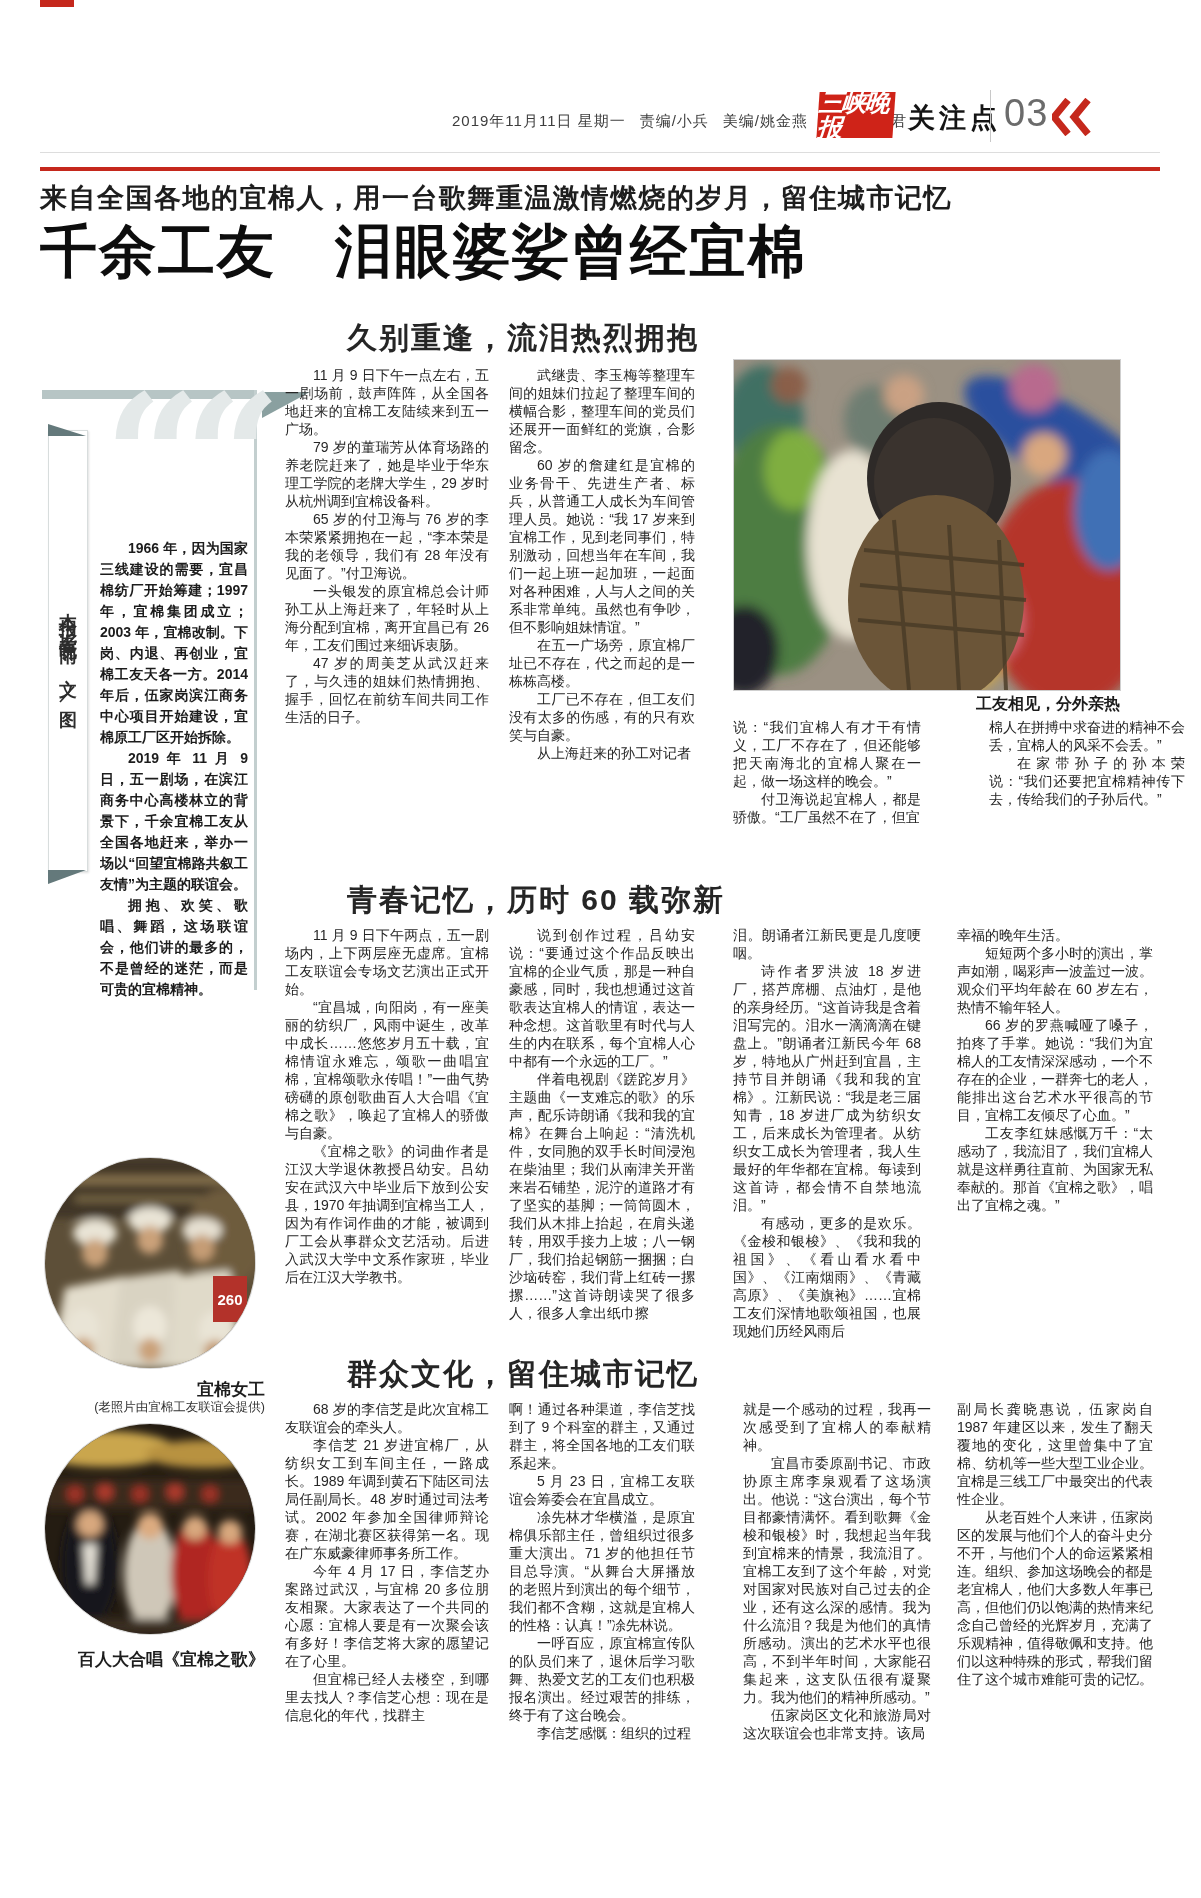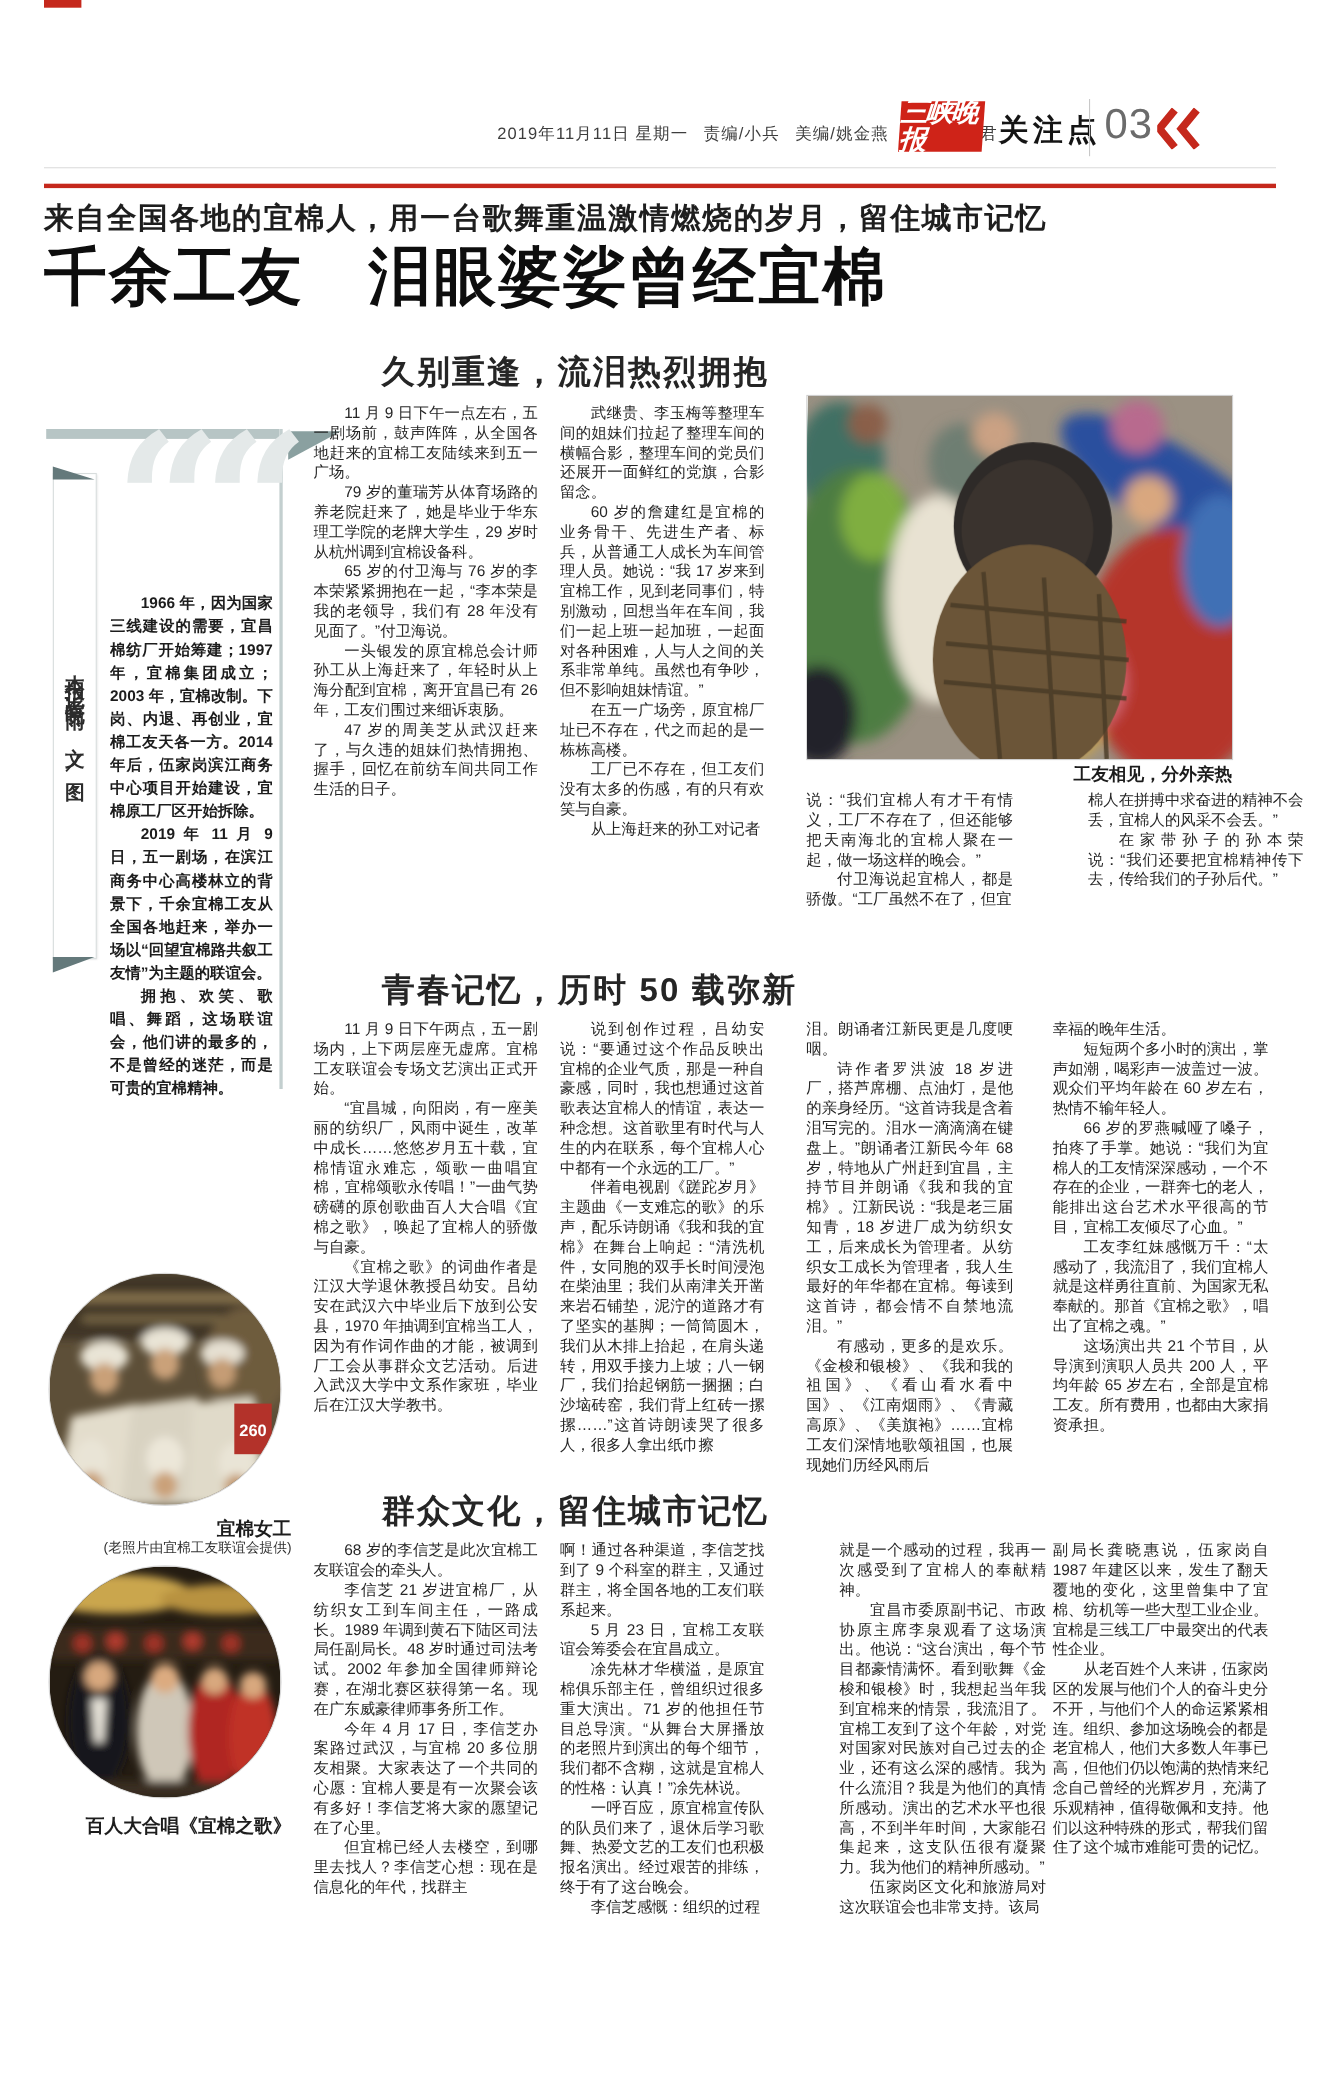--- a/index.html
+++ b/index.html
@@ -59,21 +59,21 @@
   .reunion-photo{left:734px;top:360px;width:386px;height:330px;overflow:hidden;box-shadow:0 0 0 1px #cfcfcf;}
   .photo1-caption{left:734px;top:694px;width:386px;text-align:right;font-size:16px;font-weight:700;color:#1c1c1c;}
   
   .s2c1{left:285px;top:926px;width:204px;height:420px;}
   .s2c2{left:509px;top:926px;width:186px;height:420px;}
   .s2c3{left:733px;top:926px;width:188px;height:420px;}
   .s2c4{left:957px;top:926px;width:196px;height:420px;}
   
   .s3c1{left:285px;top:1400px;width:204px;height:480px;}
   .s3c2{left:509px;top:1400px;width:186px;height:480px;}
-  .s3c3{left:763px;top:1400px;width:188px;height:480px;}
+  .s3c3{left:743px;top:1400px;width:188px;height:480px;}
   .s3c4{left:957px;top:1400px;width:196px;height:480px;}
 </style>
 </head>
 <body>
 
 <div class="page">
 
   <div class="abs reg-mark"></div>
   <div class="abs dateline">
     <span>2019年11月11日 星期一</span><span>责编/小兵</span><span>美编/姚金燕</span><span>校对/王恩君</span>
@@ -237,41 +237,40 @@
 
   <div class="col s1c3">
       <p class="para cont">说：“我们宜棉人有才干有情义，工厂不存在了，但还能够把天南海北的宜棉人聚在一起，做一场这样的晚会。”</p>
       <p class="para">付卫海说起宜棉人，都是骄傲。“工厂虽然不在了，但宜</p>
     </div>
   <div class="col s1c4">
       <p class="para cont">棉人在拼搏中求奋进的精神不会丢，宜棉人的风采不会丢。”</p>
       <p class="para">在家带孙子的孙本荣说：“我们还要把宜棉精神传下去，传给我们的子孙后代。”</p>
     </div>
 
-  <div class="abs sec-heading h-s2">青春记忆，历时 50 载弥新</div>
+  <div class="abs sec-heading h-s2">青春记忆，历时 60 载弥新</div>
   <div class="col s2c1">
       <p class="para">11 月 9 日下午两点，五一剧场内，上下两层座无虚席。宜棉工友联谊会专场文艺演出正式开始。</p>
       <p class="para">“宜昌城，向阳岗，有一座美丽的纺织厂，风雨中诞生，改革中成长……悠悠岁月五十载，宜棉情谊永难忘，颂歌一曲唱宜棉，宜棉颂歌永传唱！”一曲气势磅礴的原创歌曲百人大合唱《宜棉之歌》，唤起了宜棉人的骄傲与自豪。</p>
       <p class="para">《宜棉之歌》的词曲作者是江汉大学退休教授吕幼安。吕幼安在武汉六中毕业后下放到公安县，1970 年抽调到宜棉当工人，因为有作词作曲的才能，被调到厂工会从事群众文艺活动。后进入武汉大学中文系作家班，毕业后在江汉大学教书。</p>
     </div>
   <div class="col s2c2">
       <p class="para">说到创作过程，吕幼安说：“要通过这个作品反映出宜棉的企业气质，那是一种自豪感，同时，我也想通过这首歌表达宜棉人的情谊，表达一种念想。这首歌里有时代与人生的内在联系，每个宜棉人心中都有一个永远的工厂。”</p>
       <p class="para">伴着电视剧《蹉跎岁月》主题曲《一支难忘的歌》的乐声，配乐诗朗诵《我和我的宜棉》在舞台上响起：“清洗机件，女同胞的双手长时间浸泡在柴油里；我们从南津关开凿来岩石铺垫，泥泞的道路才有了坚实的基脚；一筒筒圆木，我们从木排上抬起，在肩头递转，用双手接力上坡；八一钢厂，我们抬起钢筋一捆捆；白沙垴砖窑，我们背上红砖一摞摞……”这首诗朗读哭了很多人，很多人拿出纸巾擦</p>
     </div>
   <div class="col s2c3">
       <p class="para cont">泪。朗诵者江新民更是几度哽咽。</p>
       <p class="para">诗作者罗洪波 18 岁进厂，搭芦席棚、点油灯，是他的亲身经历。“这首诗我是含着泪写完的。泪水一滴滴滴在键盘上。”朗诵者江新民今年 68 岁，特地从广州赶到宜昌，主持节目并朗诵《我和我的宜棉》。江新民说：“我是老三届知青，18 岁进厂成为纺织女工，后来成长为管理者。从纺织女工成长为管理者，我人生最好的年华都在宜棉。每读到这首诗，都会情不自禁地流泪。”</p>
       <p class="para">有感动，更多的是欢乐。《金梭和银梭》、《我和我的祖国》、《看山看水看中国》、《江南烟雨》、《青藏高原》、《美旗袍》……宜棉工友们深情地歌颂祖国，也展现她们历经风雨后</p>
     </div>
   <div class="col s2c4">
       <p class="para cont">幸福的晚年生活。</p>
       <p class="para">短短两个多小时的演出，掌声如潮，喝彩声一波盖过一波。观众们平均年龄在 60 岁左右，热情不输年轻人。</p>
       <p class="para">66 岁的罗燕喊哑了嗓子，拍疼了手掌。她说：“我们为宜棉人的工友情深深感动，一个不存在的企业，一群奔七的老人，能排出这台艺术水平很高的节目，宜棉工友倾尽了心血。”</p>
       <p class="para">工友李红妹感慨万千：“太感动了，我流泪了，我们宜棉人就是这样勇往直前、为国家无私奉献的。那首《宜棉之歌》，唱出了宜棉之魂。”</p>
-      <p class="para">这场演出共 21 个节目，从导演到演职人员共 200 人，平均年龄 65 岁左右，全部是宜棉工友。所有费用，也都由大家捐资承担。</p>
     </div>
 
   <div class="abs sec-heading h-s3">群众文化，留住城市记忆</div>
   <div class="col s3c1">
       <p class="para">68 岁的李信芝是此次宜棉工友联谊会的牵头人。</p>
       <p class="para">李信芝 21 岁进宜棉厂，从纺织女工到车间主任，一路成长。1989 年调到黄石下陆区司法局任副局长。48 岁时通过司法考试。2002 年参加全国律师辩论赛，在湖北赛区获得第一名。现在广东威豪律师事务所工作。</p>
       <p class="para">今年 4 月 17 日，李信芝办案路过武汉，与宜棉 20 多位朋友相聚。大家表达了一个共同的心愿：宜棉人要是有一次聚会该有多好！李信芝将大家的愿望记在了心里。</p>
       <p class="para">但宜棉已经人去楼空，到哪里去找人？李信芝心想：现在是信息化的年代，找群主</p>
     </div>
   <div class="col s3c2">

